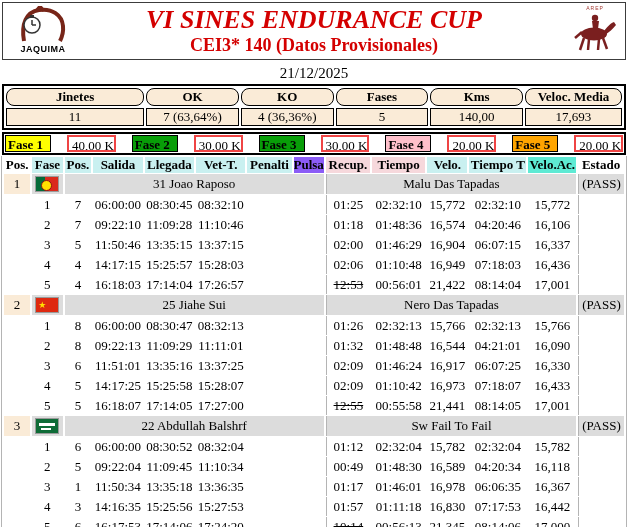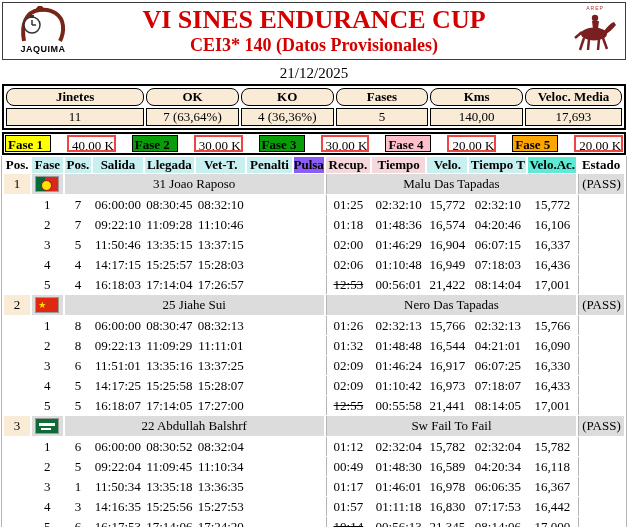--- a/index.html
+++ b/index.html
@@ -6,21 +6,21 @@
   html,body { margin:0; padding:0; }
   body {
     width:628px; height:527px; overflow:hidden; background:#fff;
     font-family:"Liberation Serif", serif; color:#000;
   }
   .page { width:624px; margin:2px; }
 
   
   .banner { position:relative; height:58px; border:1px solid #3c3c3c; margin-bottom:2px; }
   .banner-title { text-align:center; color:var(--accent,#d40000); font-weight:bold;
-                  font-size:26px; line-height:30px; margin-top:2px; }
+                  font-size:26px; line-height:30px; margin-top:2px;font-style:italic; }
   .banner-sub   { text-align:center; color:var(--accent,#d40000); font-weight:bold;
                   font-size:18px; line-height:21px; }
   .logo-left  { position:absolute; left:10px; top:3px; width:60px; text-align:center; }
   .logo-left .logo-text { font-family:"Liberation Sans", sans-serif; font-weight:bold;
                           font-size:9px; letter-spacing:.5px; margin-top:-2px; }
   .logo-right { position:absolute; right:3px; top:2px; width:54px; text-align:center; }
   .logo-right .logo-text { font-family:"Liberation Sans", sans-serif; font-size:5px;
                            color:#a33a33; letter-spacing:1px; }
 
   

